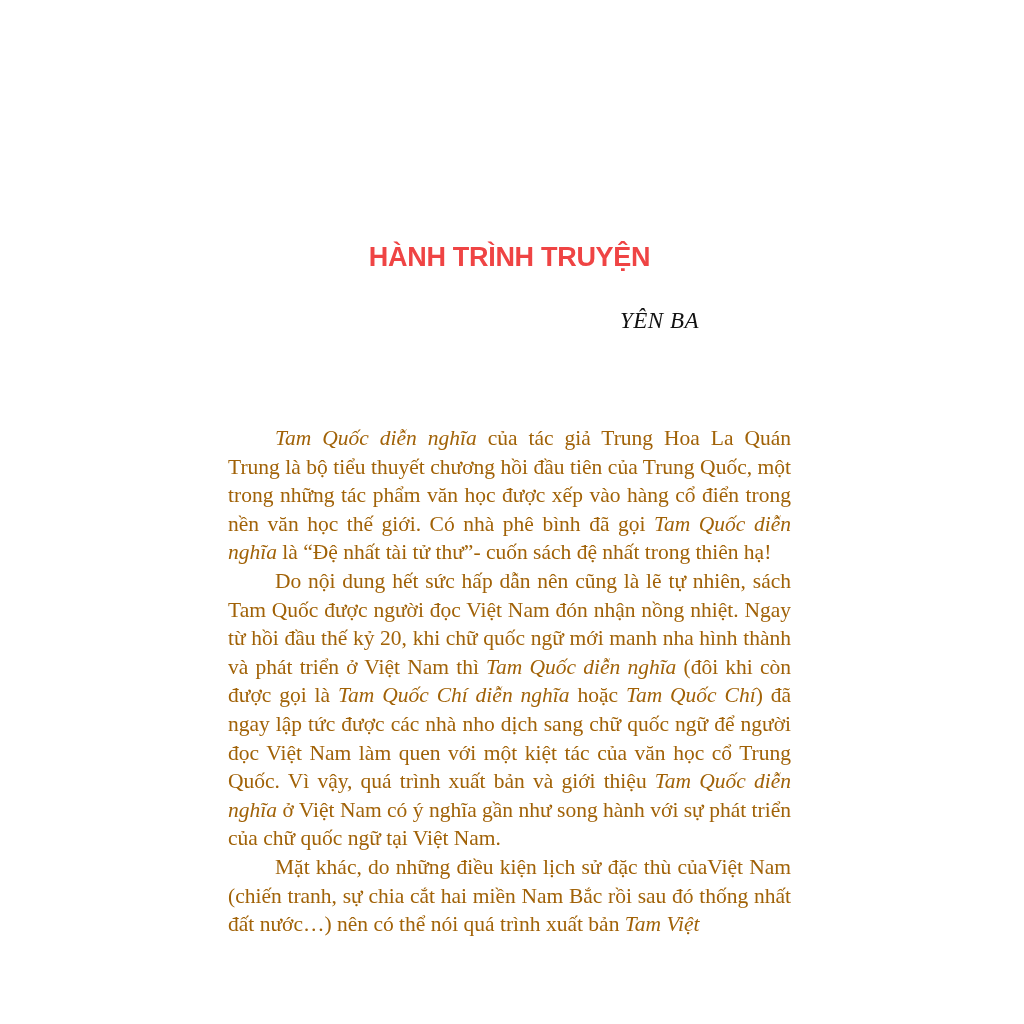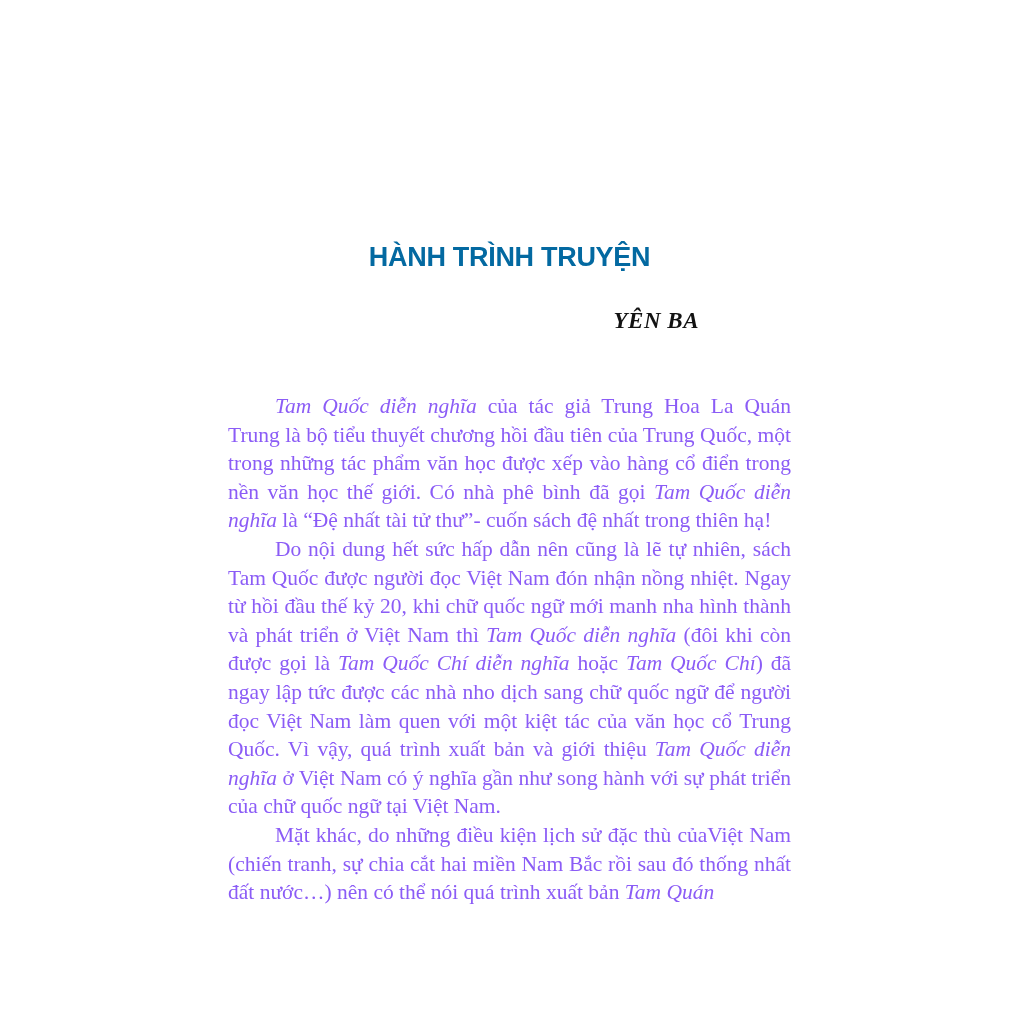--- a/index.html
+++ b/index.html
@@ -22,43 +22,43 @@
     width: 563px;
   }
   .title {
     margin: 0;
     text-align: center;
     font-family: "Liberation Sans", sans-serif;
     font-weight: bold;
     font-size: 27px;
     line-height: 33px;
     letter-spacing: -0.3px;
-    color: #0369a1;
+    color: #ef4444;
   }
   .title .t-line { display: block; }
   .title i { font-style: italic; }
   .author {
     margin-top: 34px;
     padding-right: 92px;
     text-align: right;
     font-family: "Liberation Serif", serif;
     font-style: italic;
-    font-weight: bold;
+    font-weight: normal;
     font-size: 23px;
     line-height: 26px;
     letter-spacing: 0.5px;
     color: #121212;
   }
   .body-text {
-    margin-top: 58px;
+    margin-top: 90px;
     font-family: "Liberation Serif", serif;
     font-size: 21.5px;
     line-height: 28.6px;
     text-align: justify;
-    color: #8b5cf6;
+    color: #a16207;
   }
   .body-text p.para {
     margin: 0;
     padding: 0;
     text-indent: 47px;
   }
   .body-text i { font-style: italic; }
 </style>
 </head>
 <body>
@@ -68,17 +68,17 @@
 
     <h1 class="title">
       <span class="t-line">HÀNH TRÌNH TRUYỆN</span>
     </h1>
 
     <div class="author">YÊN BA</div>
 
     <div class="body-text">
         <p class="para"><i>Tam Quốc diễn nghĩa</i><span> của tác giả Trung Hoa La Quán Trung là bộ tiểu thuyết chương hồi đầu tiên của Trung Quốc, một trong những tác phẩm văn học được xếp vào hàng cổ điển trong nền văn học thế giới. Có nhà phê bình đã gọi </span><i>Tam Quốc diễn nghĩa</i><span> là “Đệ nhất tài tử thư”- cuốn sách đệ nhất trong thiên hạ!</span></p>
         <p class="para"><span>Do nội dung hết sức hấp dẫn nên cũng là lẽ tự nhiên, sách Tam Quốc được người đọc Việt Nam đón nhận nồng nhiệt. Ngay từ hồi đầu thế kỷ 20, khi chữ quốc ngữ mới manh nha hình thành và phát triển ở Việt Nam thì </span><i>Tam Quốc diễn nghĩa</i><span> (đôi khi còn được gọi là </span><i>Tam Quốc Chí diễn nghĩa</i><span> hoặc </span><i>Tam Quốc Chí</i><span>) đã ngay lập tức được các nhà nho dịch sang chữ quốc ngữ để người đọc Việt Nam làm quen với một kiệt tác của văn học cổ Trung Quốc. Vì vậy, quá trình xuất bản và giới thiệu </span><i>Tam Quốc diễn nghĩa</i><span> ở Việt Nam có ý nghĩa gần như song hành với sự phát triển của chữ quốc ngữ tại Việt Nam.</span></p>
-        <p class="para"><span>Mặt khác, do những điều kiện lịch sử đặc thù củaViệt Nam (chiến tranh, sự chia cắt hai miền Nam Bắc rồi sau đó thống nhất đất nước…) nên có thể nói quá trình xuất bản </span><i>Tam Quán</i></p>
+        <p class="para"><span>Mặt khác, do những điều kiện lịch sử đặc thù củaViệt Nam (chiến tranh, sự chia cắt hai miền Nam Bắc rồi sau đó thống nhất đất nước…) nên có thể nói quá trình xuất bản </span><i>Tam Việt</i></p>
       </div>
 
   </div>
 </div>
 
 </body></html>

